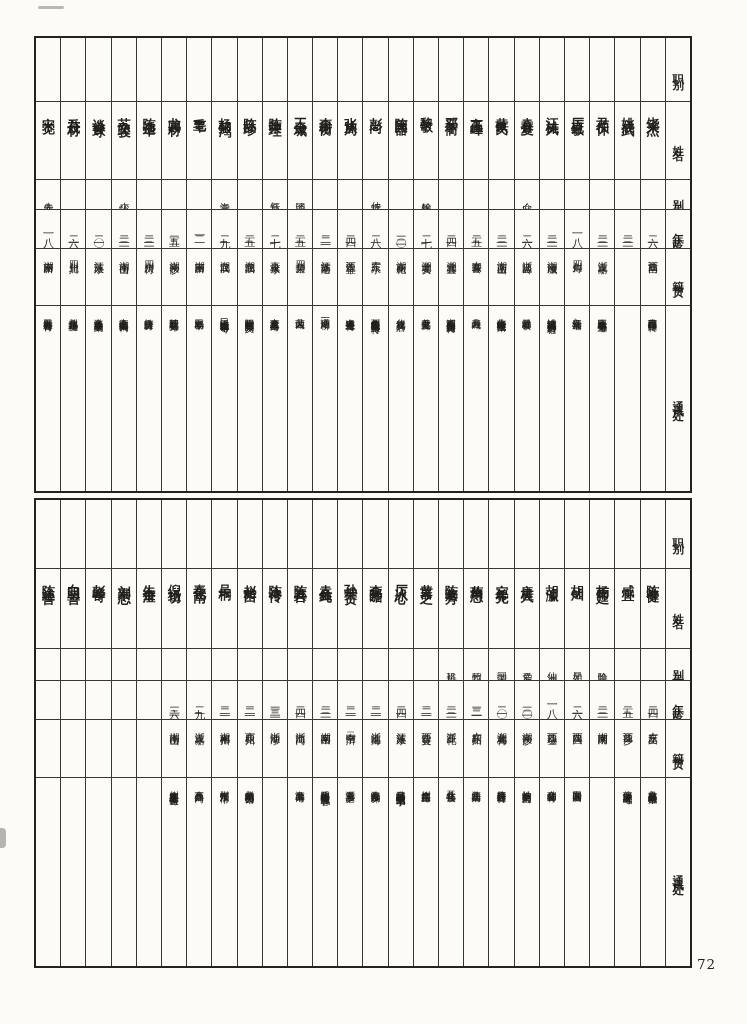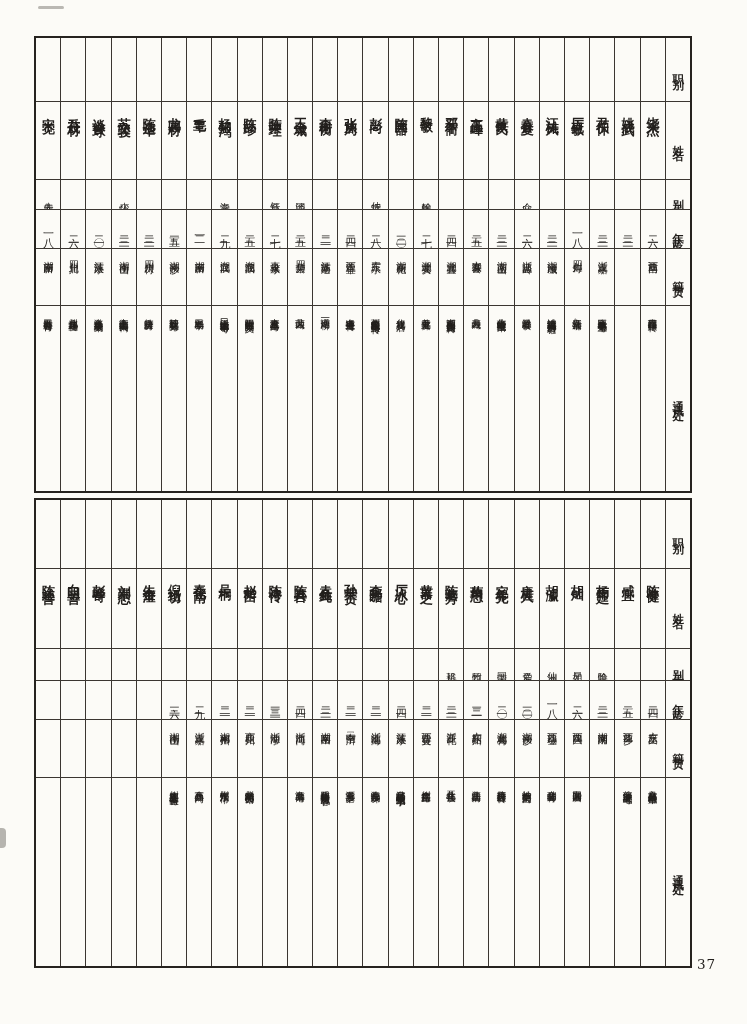--- a/index.html
+++ b/index.html
@@ -908,14 +908,14 @@
           <div class="cell c-native">
             <span class="v label-text">籍贯</span>
           </div>
           <div class="cell c-addr">
             <span class="v label-text">通讯处</span>
           </div>
         </div>
       </div>
   </div>
 
-  <div class="page-num">37</div>
+  <div class="page-num">72</div>
 </div>
 
 </body></html>

